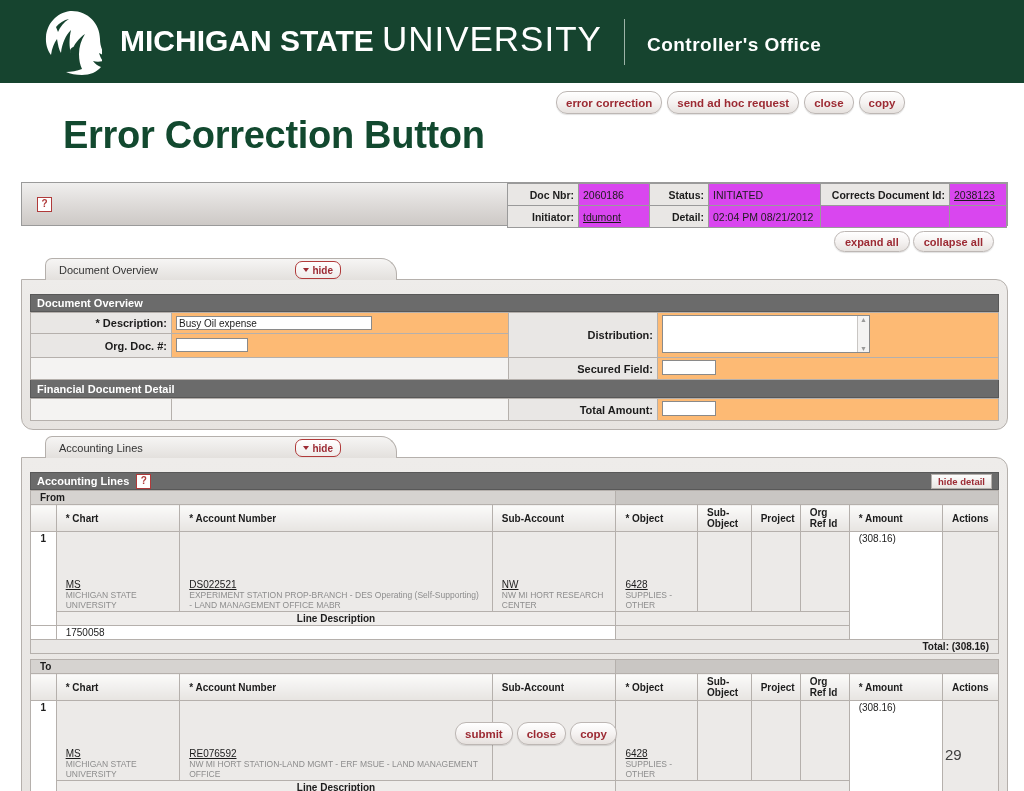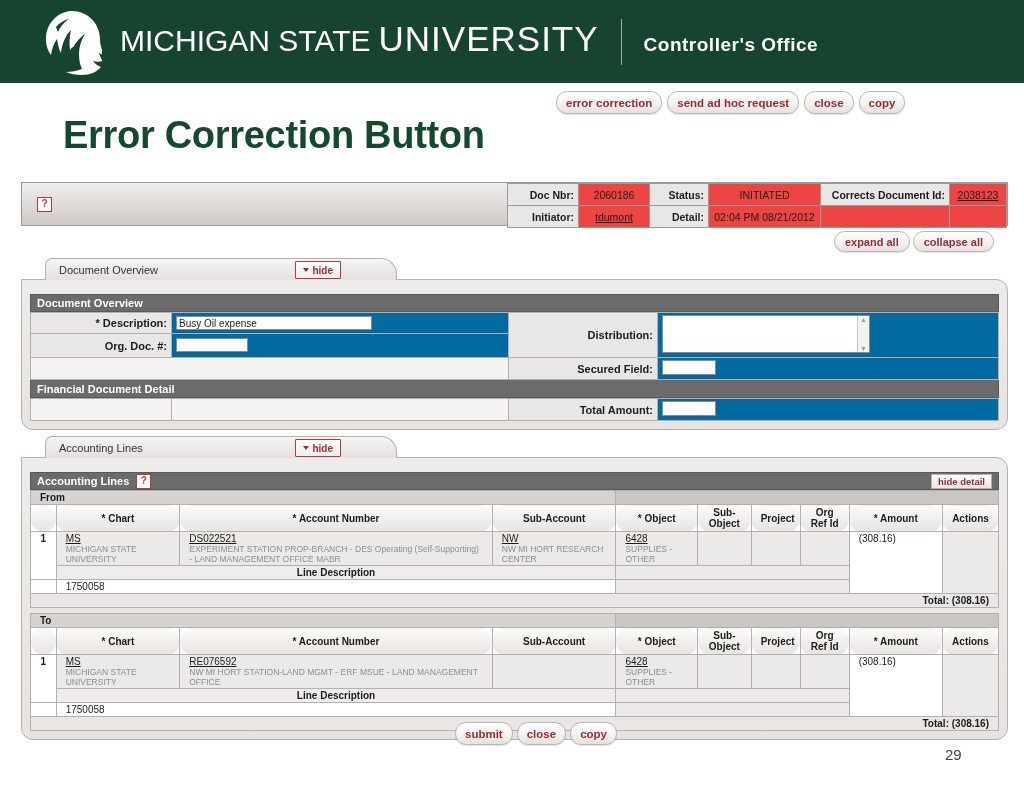--- a/index.html
+++ b/index.html
@@ -34,21 +34,21 @@
   .helmet { width: 62px; height: 66px; display:block; }
   .wordmark {
     display: flex;
     align-items: baseline;
     gap: 8px;
     color: #ffffff;
     letter-spacing: 0.5px;
   }
   .wm-bold {
     font-size: 30px;
-    font-weight: normal;
+    font-weight: bold;
     font-family: "Liberation Sans", sans-serif;
     letter-spacing: 0px;
   }
   .wm-light {
     font-size: 35px;
     font-weight: normal;
     font-family: "Liberation Sans", sans-serif;
     letter-spacing: 1px;
   }
   .wm-divider {
@@ -154,21 +154,21 @@
     padding: 0 4px;
     vertical-align: middle;
     white-space: nowrap;
   }
   td.lbl {
     background: #e9e7e5;
     font-weight: bold;
     text-align: right;
     color: #1c1c1c;
   }
-  td.val { background: #ef4444; color: #1c1c1c; text-align: center; }
+  td.val { background: #d946ef; color: #1c1c1c; }
   .ulink { text-decoration: underline; color: #1c1c1c; }
 
   .expandrow {
     display: flex;
     justify-content: flex-end;
     gap: 3px;
     margin-top: 5px;
     padding-right: 14px;
   }
 
@@ -206,21 +206,21 @@
     align-items: center;
     gap: 3px;
     height: 16px;
     padding: 0 7px;
     border: 1px solid #b03a3a;
     background: linear-gradient(to bottom,#ffffff,#efecea);
     color: #9c2a33;
     font-size: 10px;
     font-weight: bold;
     font-family: "Liberation Sans", sans-serif;
-    border-radius: 1px;
+    border-radius: 7px;
   }
   .caret-down {
     width: 0; height: 0;
     border-left: 3.5px solid transparent;
     border-right: 3.5px solid transparent;
     border-top: 4px solid #9c2a33;
     display: inline-block;
   }
   .panel-body {
     border: 1px solid #b5b0ac;
@@ -271,21 +271,21 @@
     vertical-align: middle;
   }
   td.flabel {
     background: #e9e7e5;
     font-weight: bold;
     text-align: right;
     color: #1c1c1c;
     white-space: nowrap;
   }
   td.fblank { background: #f4f3f2; }
-  td.fwhite { background: #0369a1; }
+  td.fwhite { background: #fdba74; }
   .inp {
     display: inline-block;
     border: 1px solid #8a8a8a;
     background: #ffffff;
     height: 14px;
     line-height: 14px;
     font-size: 10px;
     padding: 0 2px;
     color: #1c1c1c;
     font-family: "Liberation Sans", sans-serif;
@@ -329,39 +329,39 @@
   table.acct th, table.acct td {
     border: 1px solid #b5b0ac;
     padding: 1px 9px;
     vertical-align: top;
   }
   table.acct th {
     background: linear-gradient(to bottom,#fbfbfa,#e7e4e1);
     font-size: 10px;
     font-weight: bold;
     color: #1c1c1c;
-    text-align: center;
+    text-align: left;
     vertical-align: middle;
     height: 24px;
-    border-radius: 13px;
   }
   .grp-row td {
     background: #d6d3d0;
     font-size: 10px;
     font-weight: bold;
     color: #1c1c1c;
     padding: 2px 5px;
     border: 1px solid #b5b0ac;
   }
   .grp-row td.plain { background: #c9c6c3; }
   .cellcode {
     text-decoration: underline;
     color: #1c1c1c;
     font-size: 10px;
     display: block;
+    margin-top: 46px;
   }
   .celldesc {
     color: #8d8d8d;
     font-size: 8.5px;
     line-height: 10px;
     display: block;
   }
   .rownum {
     text-align: center;
     vertical-align: middle;

